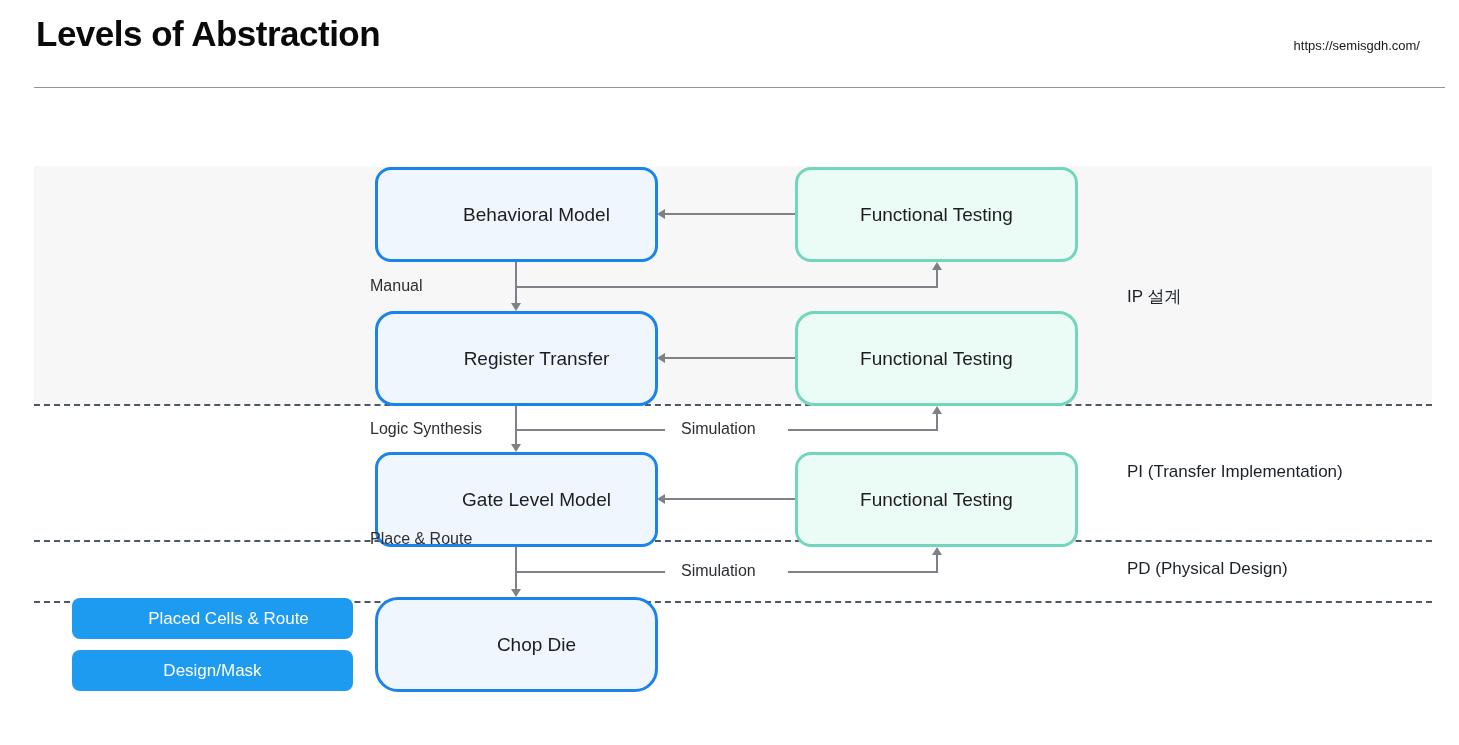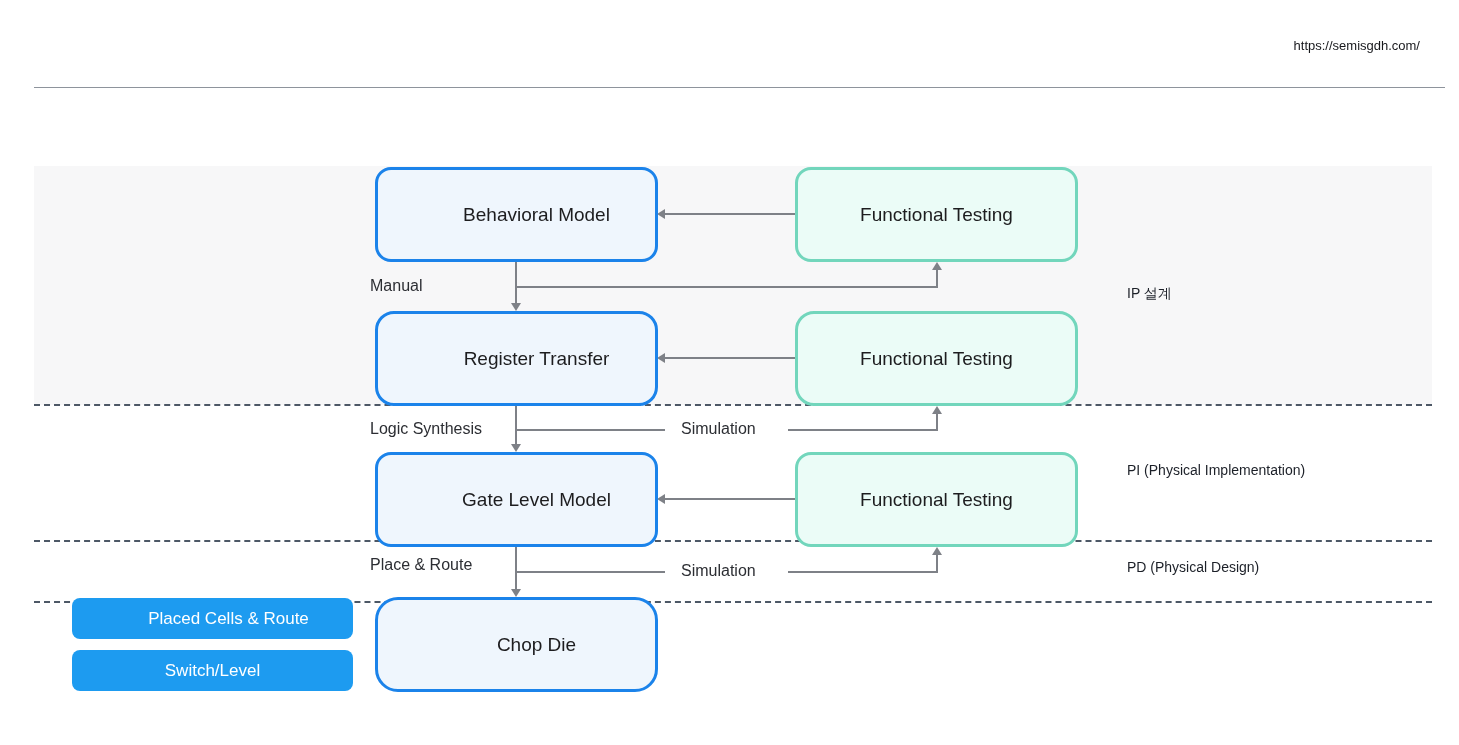--- a/index.html
+++ b/index.html
@@ -34,33 +34,34 @@
   .vline { position:absolute; width:2px; background:var(--connector,#7e8187); z-index:2; }
   .arr { position:absolute; width:0; height:0; z-index:2; }
   .arr-left  { border-top:5px solid transparent; border-bottom:5px solid transparent;
                border-right:8px solid var(--connector,#7e8187); }
   .arr-down  { border-left:5px solid transparent; border-right:5px solid transparent;
                border-top:8px solid var(--connector,#7e8187); }
   .arr-up    { border-left:5px solid transparent; border-right:5px solid transparent;
                border-bottom:8px solid var(--connector,#7e8187); }
 
   .flow-label { position:absolute; font-size:16px; color:#2c2e33; z-index:4; }
-  .stage-label { position:absolute; font-size:14px; color:#1c2028; z-index:4; }
+  .stage-label { position:absolute; font-size:17px; color:#1c2028; z-index:4; }
 
   .pill-button { position:absolute; left:72px; width:281px; height:41px;
     background:var(--button-fill,#1d9bf0); color:#ffffff; border:none; border-radius:8px;
     font-size:17px; font-family:inherit; display:flex; align-items:center;
     justify-content:center; z-index:3; cursor:pointer; }
   .btn-1 { top:598px;padding-left:32px; } .btn-2 { top:650px; }
 </style>
 </head>
 <body>
 
 <div class="stage">
 
+  <h1 class="page-title">Levels of Abstraction</h1>
   <div class="source-url">https://semisgdh.com/</div>
   <div class="title-divider"></div>
 
   <div class="band"></div>
 
   <div class="dashed dash-1"></div>
   <div class="dashed dash-2"></div>
   <div class="dashed dash-3"></div>
 
   <div class="arr arr-left" style="left:657px; top:209px;"></div>
@@ -108,27 +109,27 @@
   <div class="testing-box col-right row-2">
     <span>Functional Testing</span>
   </div>
   <div class="testing-box col-right row-3">
     <span>Functional Testing</span>
   </div>
 
   <div class="flow-label" style="left:370px; top:277px;">Manual</div>
   <div class="flow-label" style="left:370px; top:420px;">Logic Synthesis</div>
   <div class="flow-label" style="left:681px; top:420px;">Simulation</div>
-  <div class="flow-label" style="left:370px; top:556px;text-align:center;">Place &amp; Route</div>
+  <div class="flow-label" style="left:370px; top:530px;text-align:center;">Place &amp; Route</div>
   <div class="flow-label" style="left:681px; top:562px;">Simulation</div>
 
   <div class="stage-label" style="left:1127px; top:285px;">IP 설계</div>
-  <div class="stage-label" style="left:1127px; top:462px;">PI (Physical Implementation)</div>
+  <div class="stage-label" style="left:1127px; top:462px;">PI (Transfer Implementation)</div>
   <div class="stage-label" style="left:1127px; top:559px;">PD (Physical Design)</div>
 
   <button class="pill-button btn-1">
     <span>Placed Cells &amp; Route</span>
   </button>
   <button class="pill-button btn-2">
-    <span>Switch/Level</span>
+    <span>Design/Mask</span>
   </button>
 
 </div>
 
 </body></html>

